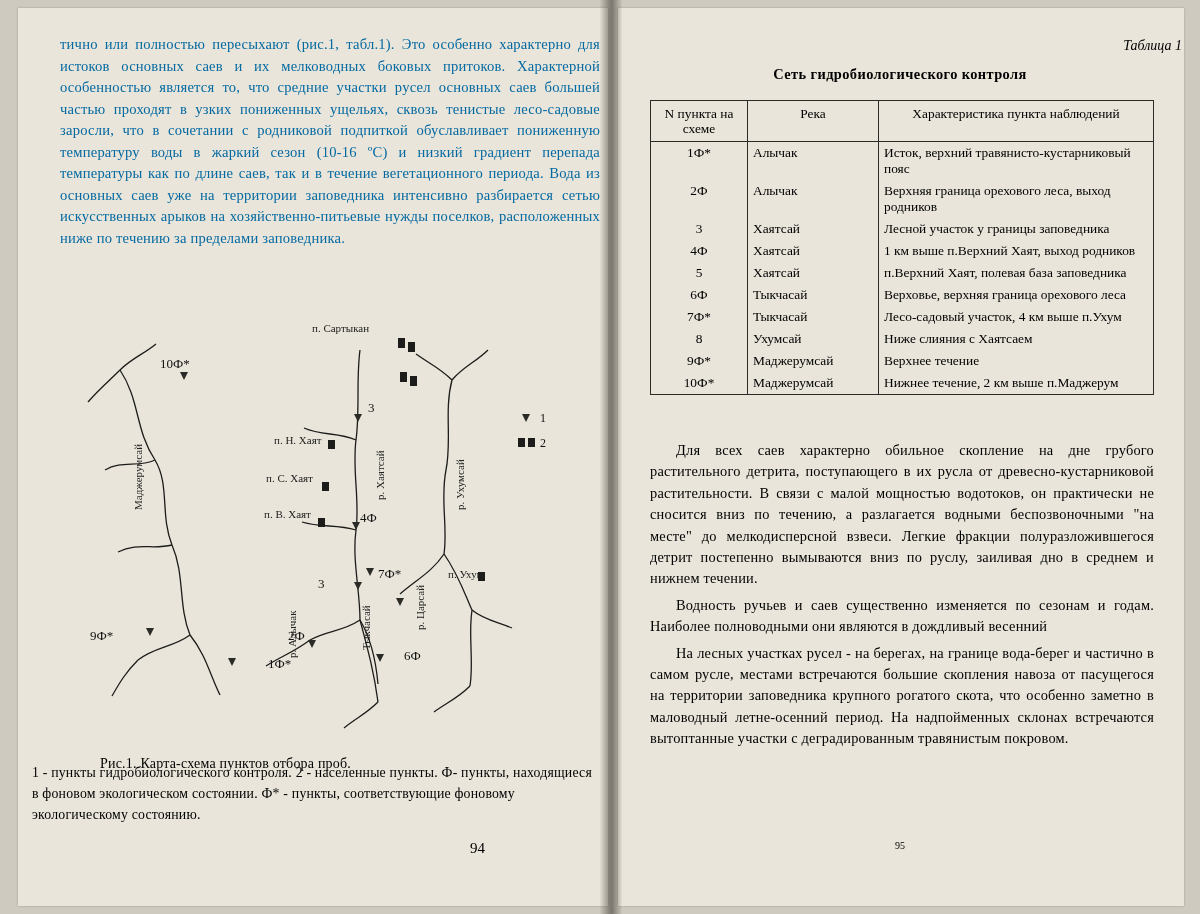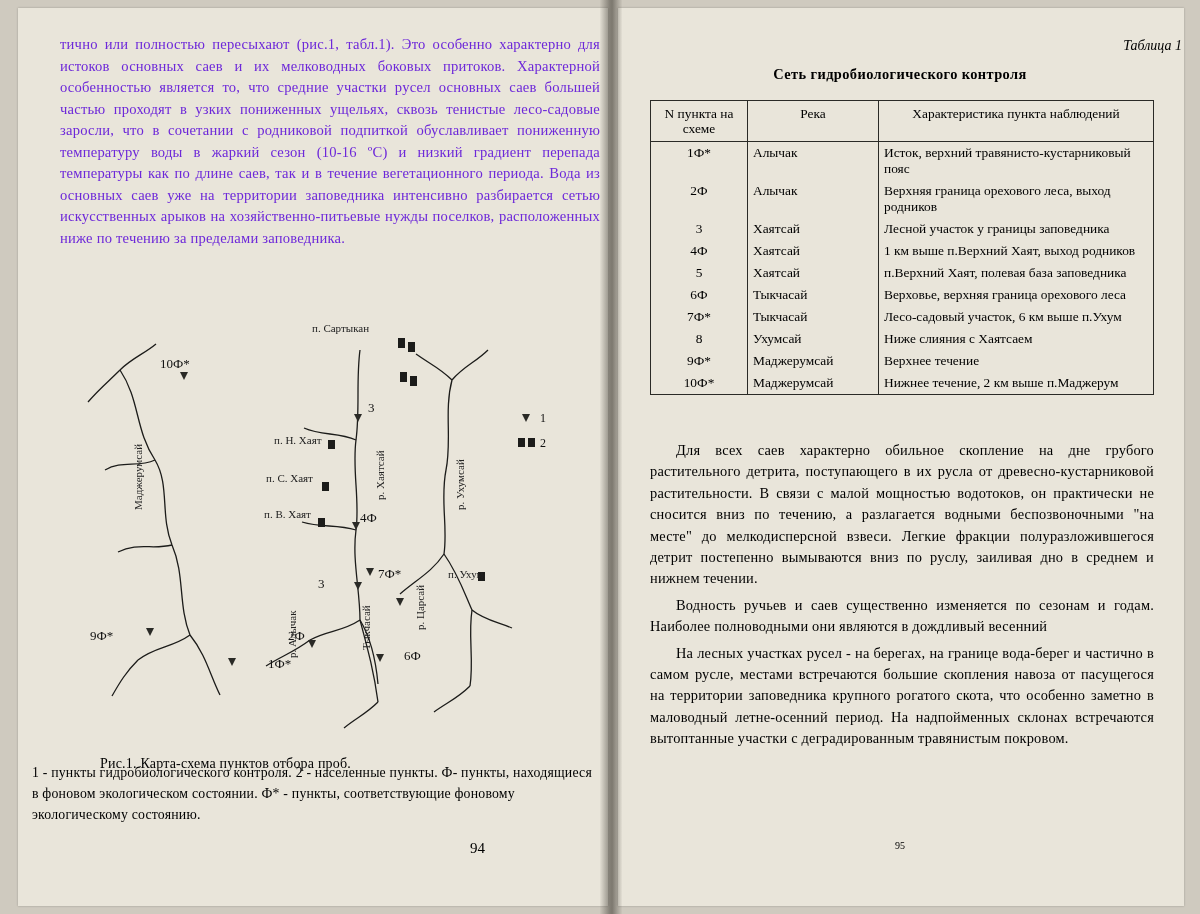--- a/index.html
+++ b/index.html
@@ -37,21 +37,21 @@
     height: 914px;
     background: linear-gradient(to right,
         rgba(120,115,105,.05),
         rgba(70,66,58,.55) 45%,
         rgba(70,66,58,.6) 55%,
         rgba(120,115,105,.05));
   }
 
   .col {
     position: absolute;
-    color: #6d28d9;
+    color: #0369a1;
   }
   
   .left-body {
     left: 60px;
     top: 34px;
     width: 540px;
   }
   .para {
     font-size: 14.6px;
     line-height: 21.5px;
@@ -313,21 +313,21 @@
         <td>п.Верхний Хаят, полевая база заповедника</td>
       </tr>
       <tr>
         <td class="num">6Ф</td>
         <td class="riv">Тыкчасай</td>
         <td>Верховье, верхняя граница орехового леса</td>
       </tr>
       <tr>
         <td class="num">7Ф*</td>
         <td class="riv">Тыкчасай</td>
-        <td>Лесо-садовый участок, 6 км выше п.Ухум</td>
+        <td>Лесо-садовый участок, 4 км выше п.Ухум</td>
       </tr>
       <tr>
         <td class="num">8</td>
         <td class="riv">Ухумсай</td>
         <td>Ниже слияния с Хаятсаем</td>
       </tr>
       <tr>
         <td class="num">9Ф*</td>
         <td class="riv">Маджерумсай</td>
         <td>Верхнее течение</td>

